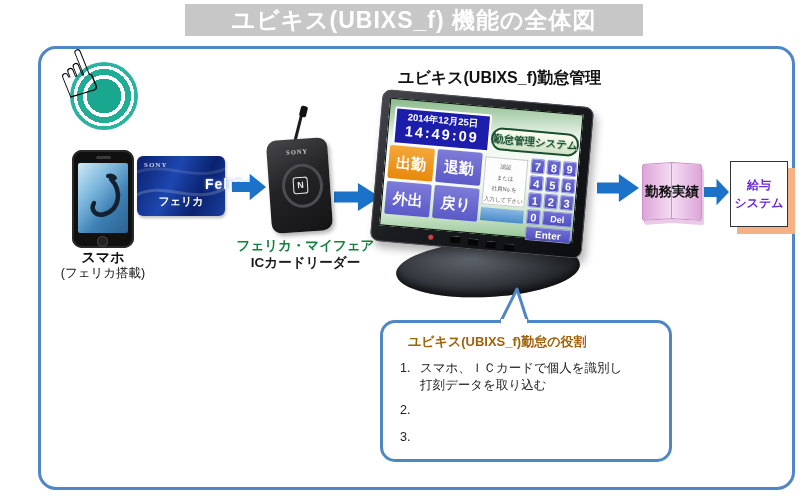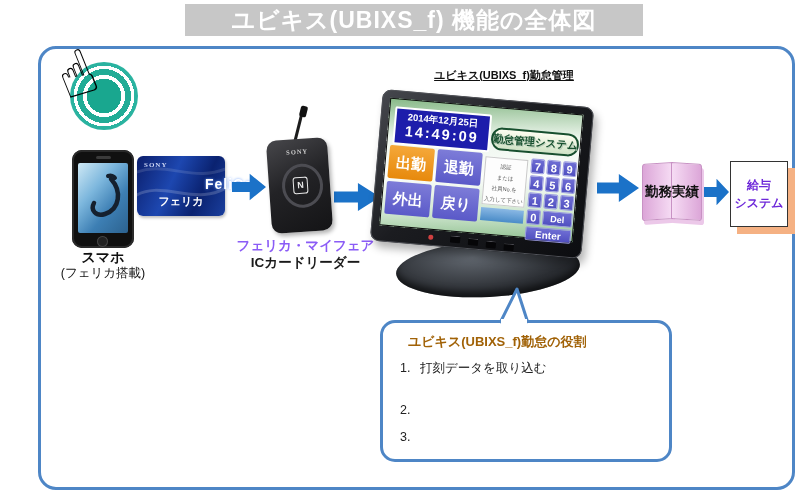--- a/index.html
+++ b/index.html
@@ -81,25 +81,25 @@
     background:linear-gradient(155deg,#47474b 0%,#232326 45%,#141416 100%);
     transform:rotate(-4deg);
     box-shadow:2px 3px 4px rgba(0,0,0,0.3);
   }
   .reader-brand{left:0;top:9px;width:61px;text-align:center;font-size:6.5px;font-weight:bold;letter-spacing:1px;color:#cfcfcf;font-family:"Liberation Serif",serif;}
   .reader-ring{left:13px;top:25px;width:35px;height:38px;border-radius:50%;border:3px solid #4c4c52;}
   .nfc-mark{
     left:24px;top:38px;width:13px;height:15px;border:1.5px solid #e8e8e8;border-radius:3px;
     color:#e8e8e8;font-size:9px;font-weight:bold;text-align:center;line-height:15px;
   }
-  .reader-label-1{left:233px;top:237px;width:145px;text-align:center;font-size:13.5px;font-weight:bold;color:#8b5cf6;}
+  .reader-label-1{left:233px;top:237px;width:145px;text-align:center;font-size:13.5px;font-weight:bold;color:#15803d;}
   .reader-label-2{left:233px;top:254px;width:145px;text-align:center;font-size:13.5px;font-weight:bold;color:#1a1a1a;}
 
   
-  .kiosk-heading{left:398px;top:68px;width:212px;text-align:center;font-size:11px;font-weight:bold;color:#111;white-space:nowrap;text-decoration:underline;}
+  .kiosk-heading{left:398px;top:68px;width:212px;text-align:left;font-size:16px;font-weight:bold;color:#111;white-space:nowrap;}
 
   
   .stand-neck{left:468px;top:218px;width:84px;height:52px;background:linear-gradient(180deg,#17191d,#3b4047);transform:rotate(5deg);z-index:1;}
   .stand-base{
     left:396px;top:241px;width:184px;height:56px;border-radius:50%;
     background:radial-gradient(ellipse at 42% 28%,#626870,#2b2e33 60%,#17191c 95%);
     box-shadow:inset 0 -5px 7px rgba(0,0,0,0.55);
     transform:rotate(-3deg);z-index:1;
   }
 
@@ -290,20 +290,21 @@
 
 <div class="abs callout"></div>
 <svg class="abs callout-tail" width="46" height="38" viewBox="0 0 46 38">
   <path d="M4 37 L21 3 L32 37" fill="#ffffff" stroke="#4e86c6" stroke-width="3" stroke-linejoin="round"></path>
   <rect x="5" y="33" width="26" height="5" fill="#ffffff"></rect>
 </svg>
 <div class="abs callout-title">ユビキス(UBIXS_f)勤怠の役割</div>
 <div class="abs callout-item ci-1">
   <span class="callout-num">1.</span>
   <span>
+    <span style="display:block">スマホ、ＩＣカードで個人を識別し</span>
     <span style="display:block">打刻データを取り込む</span>
   </span>
 </div>
 <div class="abs callout-item ci-2">
   <span class="callout-num">2.</span>
 </div>
 <div class="abs callout-item ci-3">
   <span class="callout-num">3.</span>
 </div>
 

